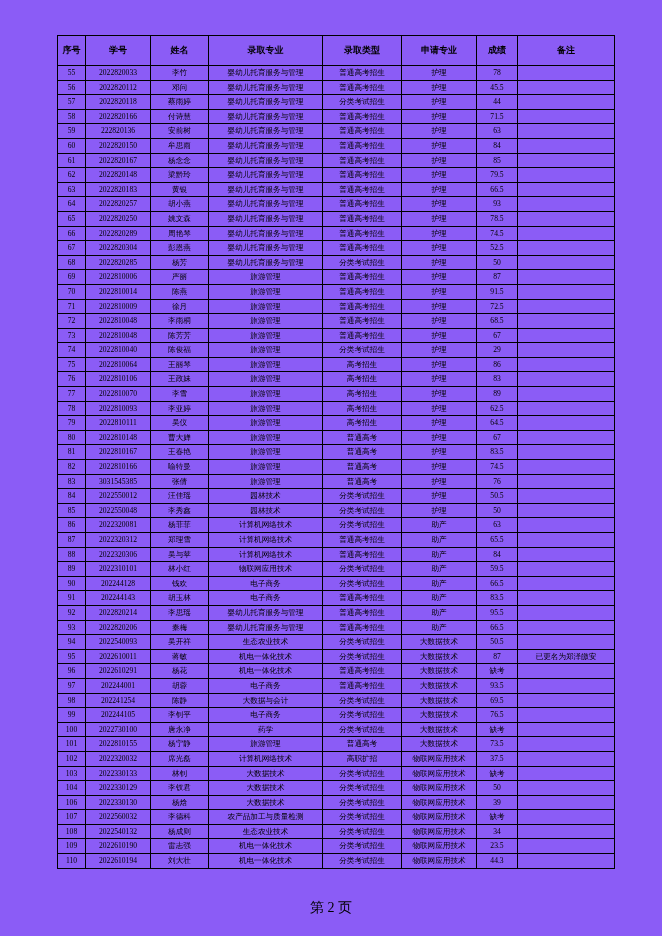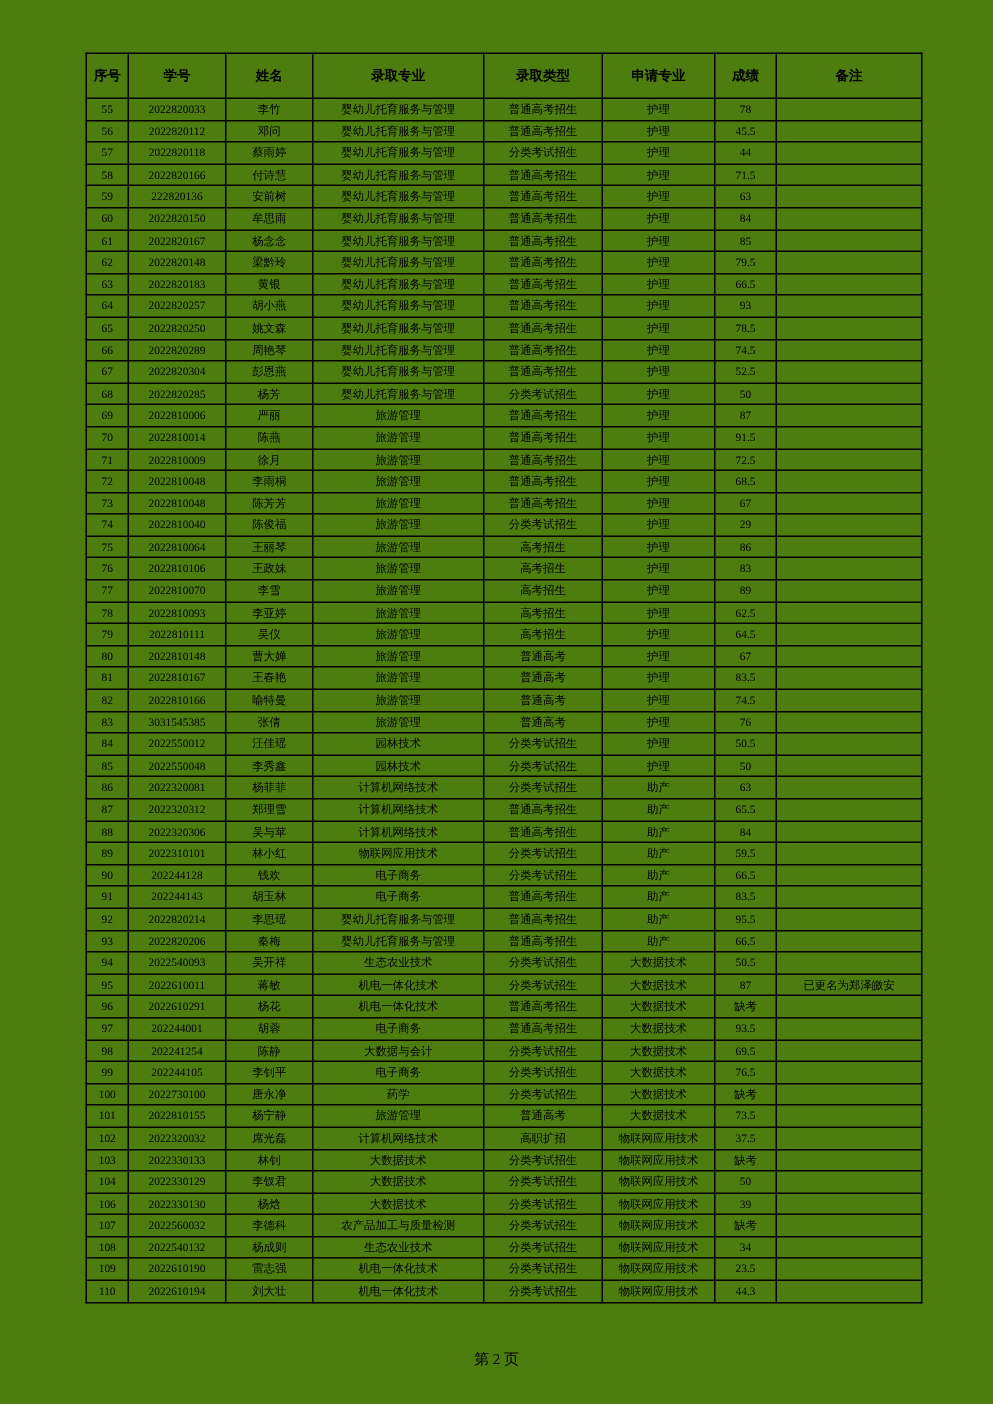--- a/index.html
+++ b/index.html
@@ -1,19 +1,19 @@
 <!DOCTYPE html>
 <html><head>
 <meta charset="utf-8">
 <style>
   html,body{margin:0;padding:0;background:#ffffff;}
   .page{
     position:relative;
     width:662px;height:936px;
-    background:#4d7c0f;
+    background:#8b5cf6;
     font-family:"Liberation Serif","DejaVu Serif",serif;
     color:#000;
     overflow:hidden;
   }
   table.admissions{
     position:absolute;
     left:57px;top:35px;
     width:549px;
     border-collapse:collapse;
     table-layout:fixed;
@@ -45,21 +45,21 @@
   table.admissions th:nth-child(4), table.admissions td:nth-child(4){width:111px;}
   table.admissions th:nth-child(5), table.admissions td:nth-child(5){width:76px;}
   table.admissions th:nth-child(6), table.admissions td:nth-child(6){width:72px;}
   table.admissions th:nth-child(7), table.admissions td:nth-child(7){width:38px;}
   table.admissions th:nth-child(8), table.admissions td:nth-child(8){width:94px;}
   .footer{
     position:absolute;
     left:0;right:0;
     top:899px;
     text-align:center;
-    font-size:10px;
+    font-size:14px;
   }
 </style>
 </head>
 <body>
 
 <div class="page">
   <table class="admissions">
     <thead>
       <tr id="header-row">
           <th>序号</th>

